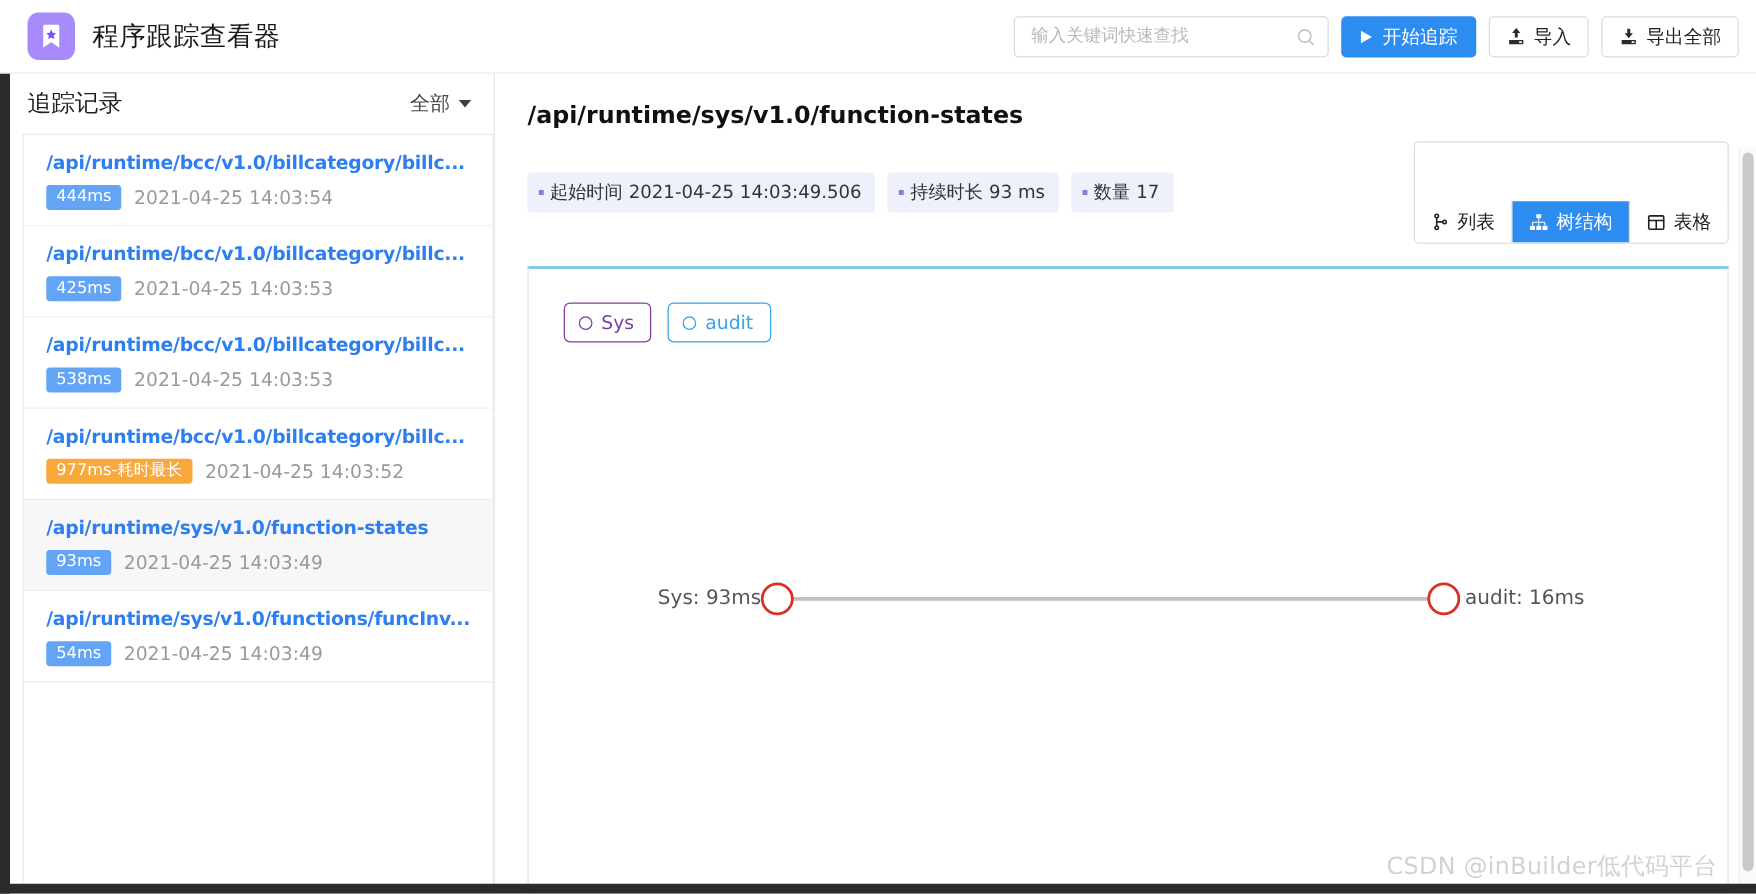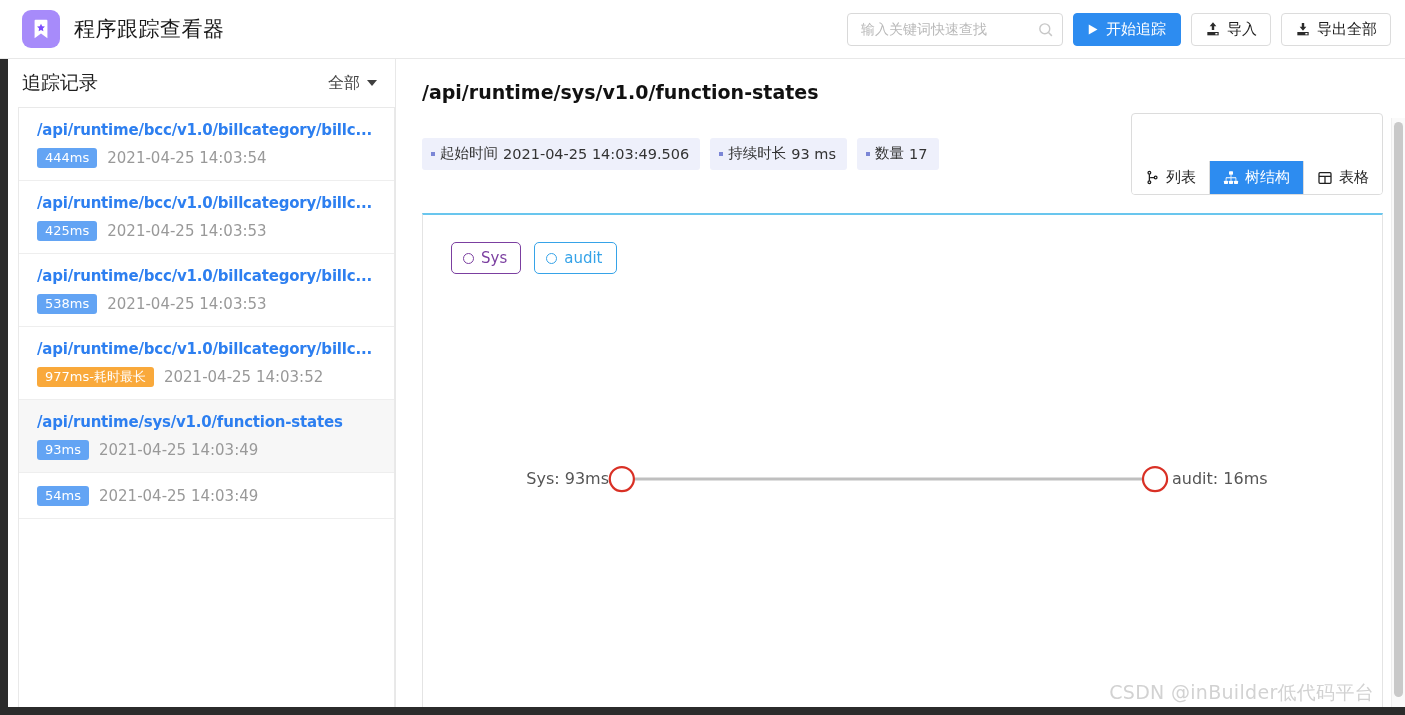--- a/index.html
+++ b/index.html
@@ -37,21 +37,21 @@
   .brand-title {
     font-size: 21px; color: #1a1a1a; font-weight: 400;
     letter-spacing: .5px;
     font-family: "DejaVu Sans", sans-serif;
   }
   .header-right {
     margin-left: auto;
     display: flex; align-items: center; gap: 10px;
   }
   .search-box {
-    width: 216px; height: 33px;
+    width: 252px; height: 33px;
     border: 1px solid #d9d9d9; border-radius: 4px;
     display: flex; align-items: center;
     padding: 0 9px 0 11px;
     background: #fff;
   }
   .search-box input {
     flex: 1; border: 0; outline: 0; font-size: 14px;
     color: #333; background: transparent;
     font-family: "DejaVu Sans", sans-serif;
   }
@@ -349,20 +349,21 @@
             </div>
           </div>
           <div class="trace-item active">
             <div class="trace-url">/api/runtime/sys/v1.0/function-states</div>
             <div class="trace-meta">
               <span class="badge blue">93ms</span>
               <span class="trace-time">2021-04-25 14:03:49</span>
             </div>
           </div>
           <div class="trace-item">
+            <div class="trace-url">/api/runtime/sys/v1.0/functions/funcInv...</div>
             <div class="trace-meta">
               <span class="badge blue">54ms</span>
               <span class="trace-time">2021-04-25 14:03:49</span>
             </div>
           </div>
         </div>
     </div>
 
     <div class="main">
       <div class="main-title">/api/runtime/sys/v1.0/function-states</div>

